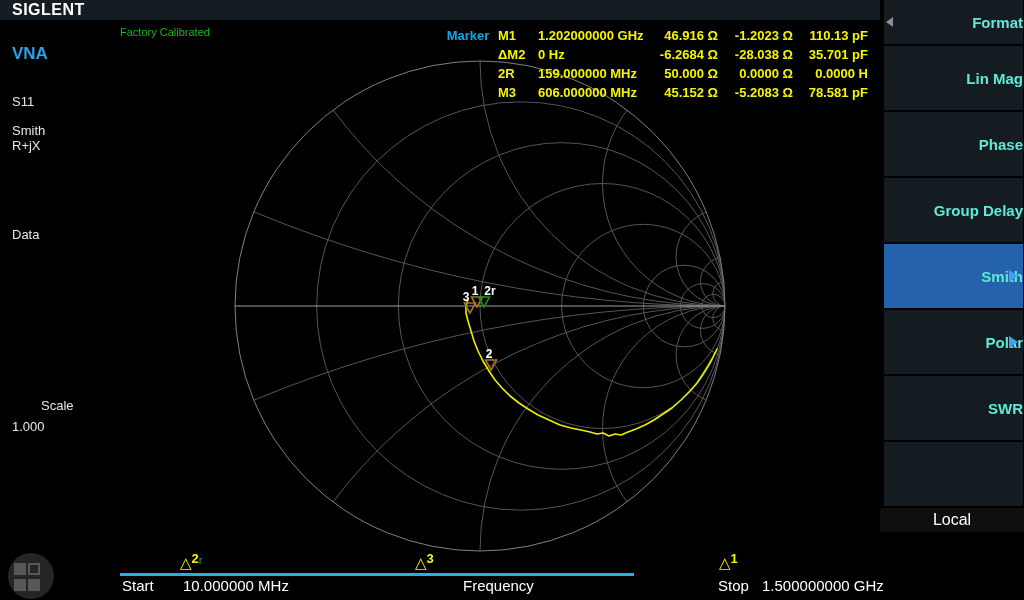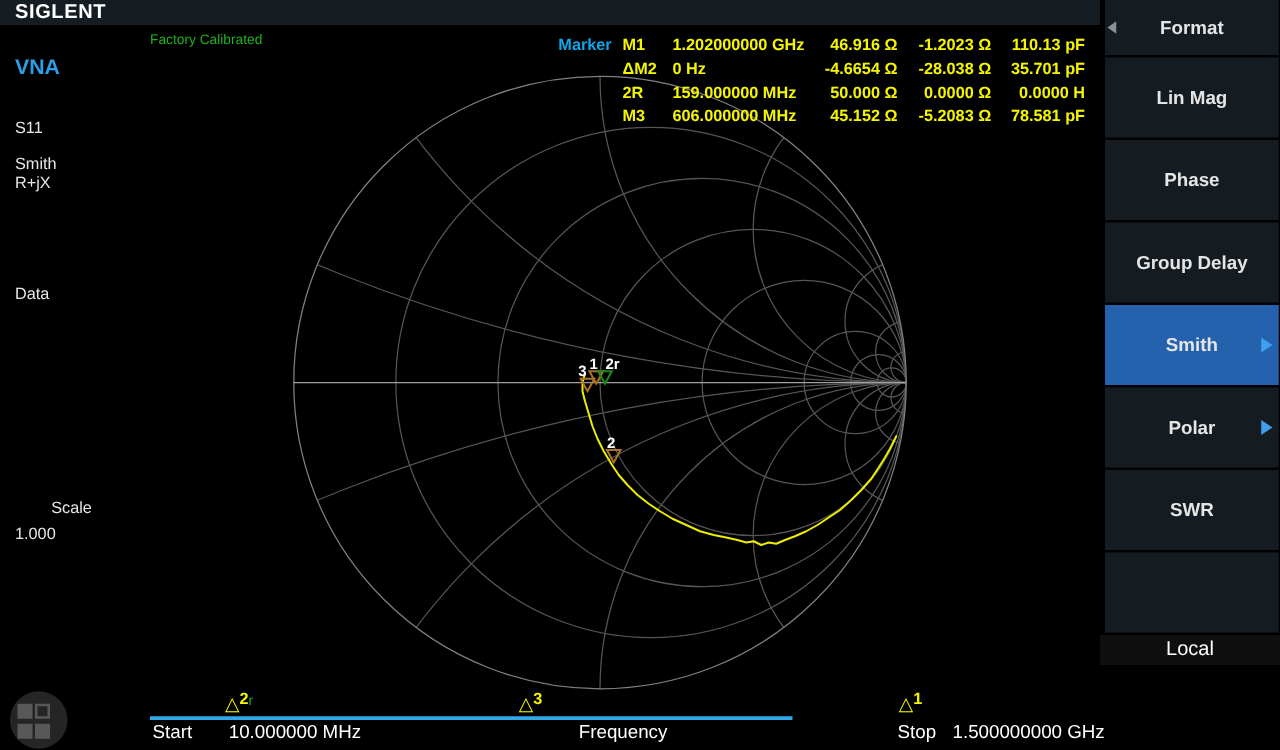--- a/index.html
+++ b/index.html
@@ -31,22 +31,22 @@
   .mt-title { width:48px; text-align:center; color:#0ea5e9; }
   .mt-name  { width:46px; text-align:left; padding-left:6px; }
   .mt-freq  { width:107px; text-align:left; }
   .mt-v1 { width:73px; text-align:right; }
   .mt-v2 { width:75px; text-align:right; }
   .mt-v3 { width:75px; text-align:right; }
 
   
   #sidebar { left:880px; top:0; width:144px; height:600px; background:#000; }
   .menu-btn { position:relative; margin:0 1px 2px 4px; width:139px; height:64px;
-              background:#151c21; color:#e5e5e5; font-weight:bold; font-size:15px;
-              display:flex; align-items:center; justify-content:center; }
+              background:#151c21; color:#5eead4; font-weight:bold; font-size:15px;
+              display:flex; align-items:center; justify-content:flex-end; }
   .menu-btn.header { height:44px; }
   .menu-btn.selected { background:#2562ad; }
   .submenu-arrow { position:absolute; right:5px; top:50%; margin-top:-6px;
                    width:0; height:0; border-left:9px solid #3fa0f0;
                    border-top:6px solid transparent; border-bottom:6px solid transparent; }
   .back-arrow { position:absolute; left:2px; top:50%; margin-top:-5px;
                 width:0; height:0; border-right:7px solid #8a9097;
                 border-top:5px solid transparent; border-bottom:5px solid transparent; }
   #local-bar { position:relative; width:144px; height:24px; background:#0f0f0f;
                color:#fff; font-size:16px; display:flex; align-items:center;
@@ -132,21 +132,21 @@
       <span class="mt-name">M1</span>
       <span class="mt-freq">1.202000000 GHz</span>
       <span class="mt-v1">46.916 Ω</span>
       <span class="mt-v2">-1.2023 Ω</span>
       <span class="mt-v3">110.13 pF</span>
     </div>
     <div class="mt-row">
       <span class="mt-title"></span>
       <span class="mt-name">ΔM2</span>
       <span class="mt-freq">0 Hz</span>
-      <span class="mt-v1">-4.6654 Ω</span>
+      <span class="mt-v1">-6.2684 Ω</span>
       <span class="mt-v2">-28.038 Ω</span>
       <span class="mt-v3">35.701 pF</span>
     </div>
     <div class="mt-row">
       <span class="mt-title"></span>
       <span class="mt-name">2R</span>
       <span class="mt-freq">159.000000 MHz</span>
       <span class="mt-v1">50.000 Ω</span>
       <span class="mt-v2">0.0000 Ω</span>
       <span class="mt-v3">0.0000 H</span>

